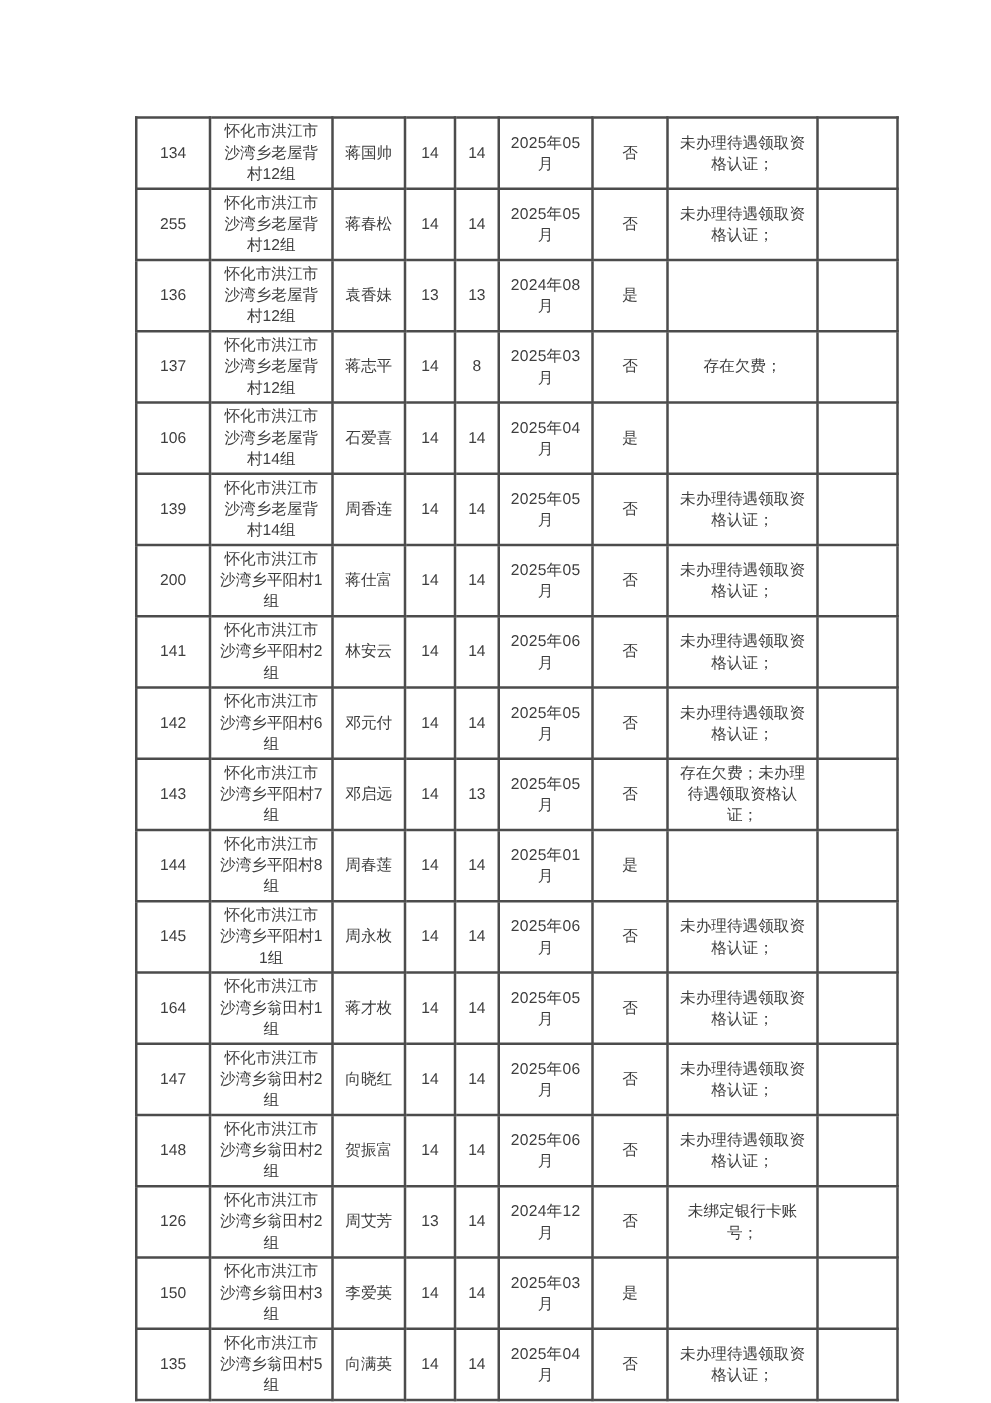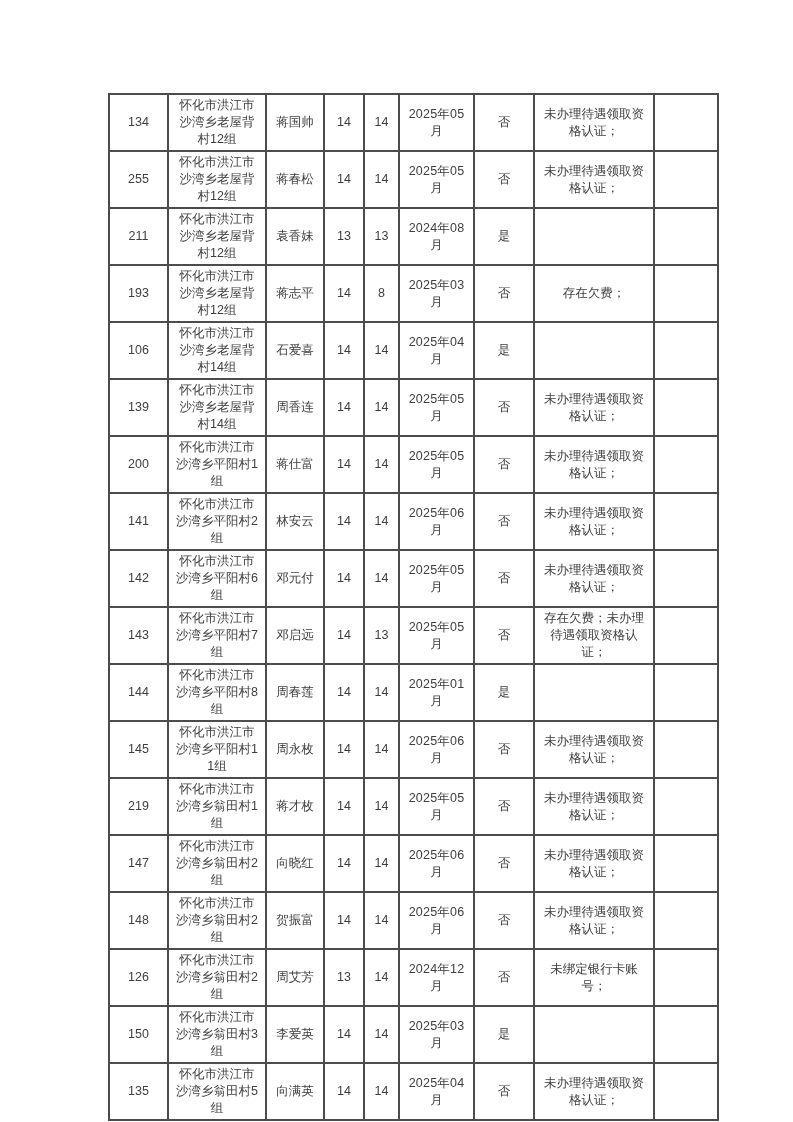--- a/index.html
+++ b/index.html
@@ -93,32 +93,32 @@
           <td class="c1">怀化市洪江市沙湾乡老屋背村12组</td>
           <td class="c2">蒋春松</td>
           <td class="c3">14</td>
           <td class="c4">14</td>
           <td class="c5">2025年05月</td>
           <td class="c6">否</td>
           <td class="c7">未办理待遇领取资格认证；</td>
           <td class="c8"></td>
         </tr>
         <tr>
-          <td class="c0">211</td>
+          <td class="c0">136</td>
           <td class="c1">怀化市洪江市沙湾乡老屋背村12组</td>
           <td class="c2">袁香妹</td>
           <td class="c3">13</td>
           <td class="c4">13</td>
           <td class="c5">2024年08月</td>
           <td class="c6">是</td>
           <td class="c7"></td>
           <td class="c8"></td>
         </tr>
         <tr>
-          <td class="c0">193</td>
+          <td class="c0">137</td>
           <td class="c1">怀化市洪江市沙湾乡老屋背村12组</td>
           <td class="c2">蒋志平</td>
           <td class="c3">14</td>
           <td class="c4">8</td>
           <td class="c5">2025年03月</td>
           <td class="c6">否</td>
           <td class="c7">存在欠费；</td>
           <td class="c8"></td>
         </tr>
         <tr>
@@ -203,21 +203,21 @@
           <td class="c1">怀化市洪江市沙湾乡平阳村11组</td>
           <td class="c2">周永枚</td>
           <td class="c3">14</td>
           <td class="c4">14</td>
           <td class="c5">2025年06月</td>
           <td class="c6">否</td>
           <td class="c7">未办理待遇领取资格认证；</td>
           <td class="c8"></td>
         </tr>
         <tr>
-          <td class="c0">219</td>
+          <td class="c0">164</td>
           <td class="c1">怀化市洪江市沙湾乡翁田村1组</td>
           <td class="c2">蒋才枚</td>
           <td class="c3">14</td>
           <td class="c4">14</td>
           <td class="c5">2025年05月</td>
           <td class="c6">否</td>
           <td class="c7">未办理待遇领取资格认证；</td>
           <td class="c8"></td>
         </tr>
         <tr>

